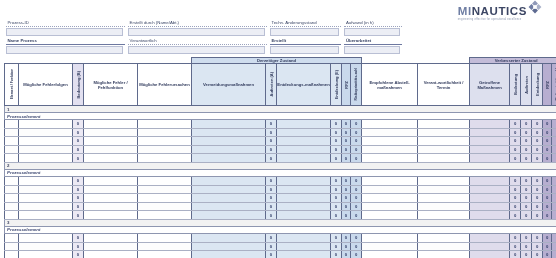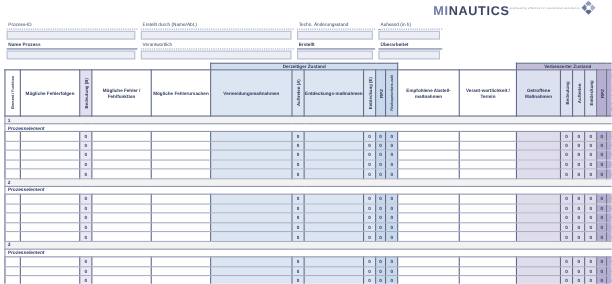--- a/index.html
+++ b/index.html
@@ -173,21 +173,21 @@
   }
   .drow.alt td.plain { background: #fdfdfd; }
   .drow td.plain { background: #ffffff; }
 </style>
 </head>
 <body>
 
 <div id="page">
 
   <div class="logo-wrap">
-    <div style="display:flex;align-items:flex-start;">
+    <div style="display:flex;flex-direction:column;align-items:flex-start;">
       <div class="logo-text">
         <span class="mi">MI</span><span class="rest">NAUTICS</span>
       </div>
       <div class="logo-tag">engineering effective for operational excellence</div>
     </div>
     <div class="logo-diamond">
       <svg width="14" height="14" viewBox="0 0 24 24">
         <polygon points="12,1 17,6 12,11 7,6" fill="#8f99b8"></polygon>
         <polygon points="12,13 17,18 12,23 7,18" fill="#5d6a91"></polygon>
         <polygon points="1,12 6,7 11,12 6,17" fill="#6f7ca3"></polygon>

